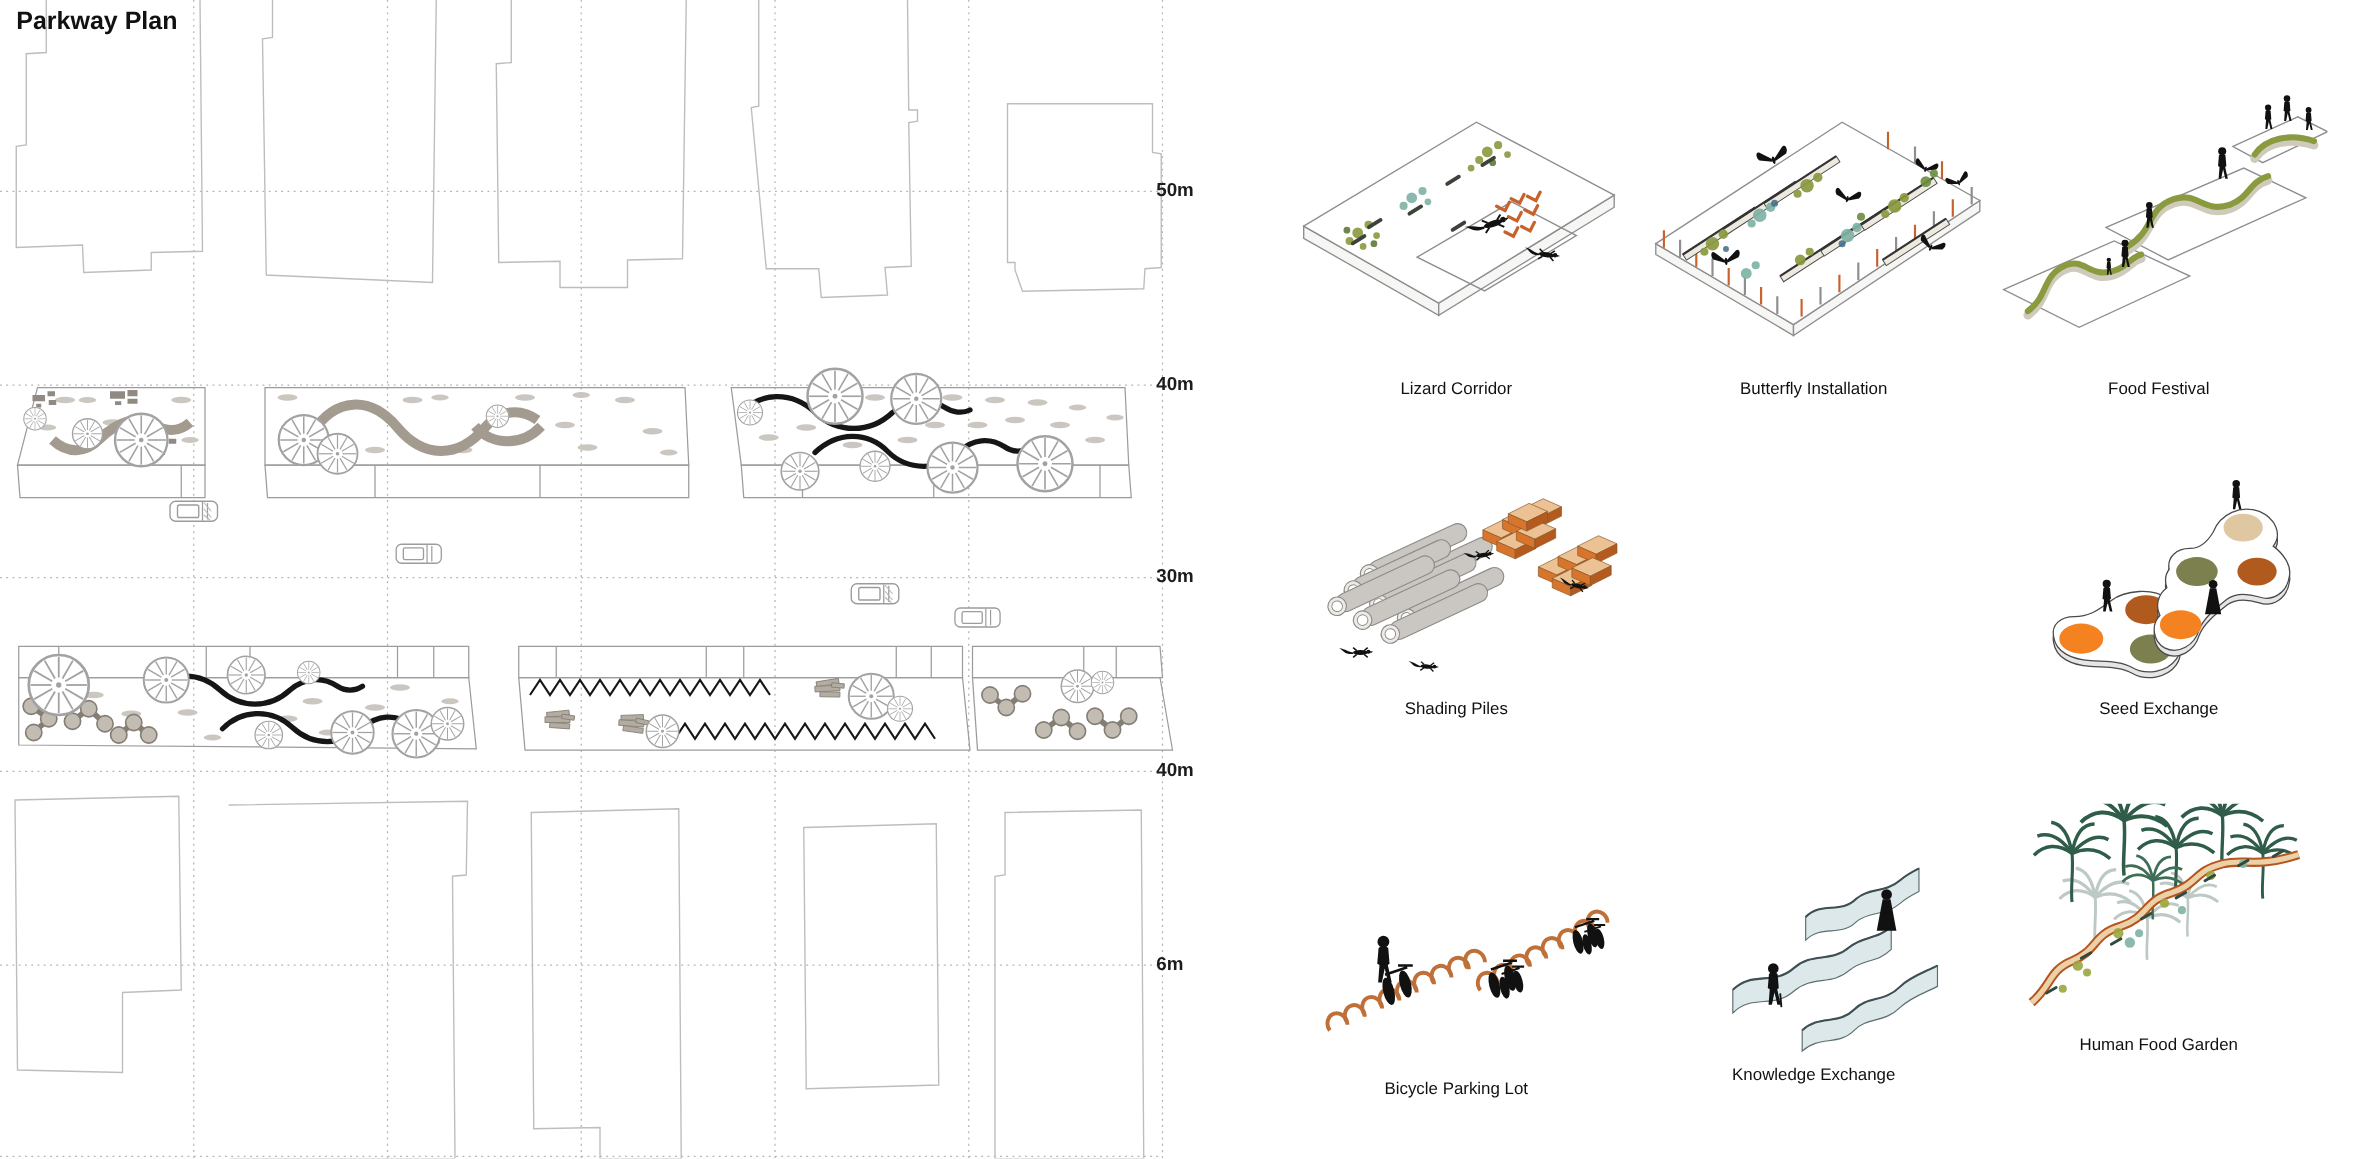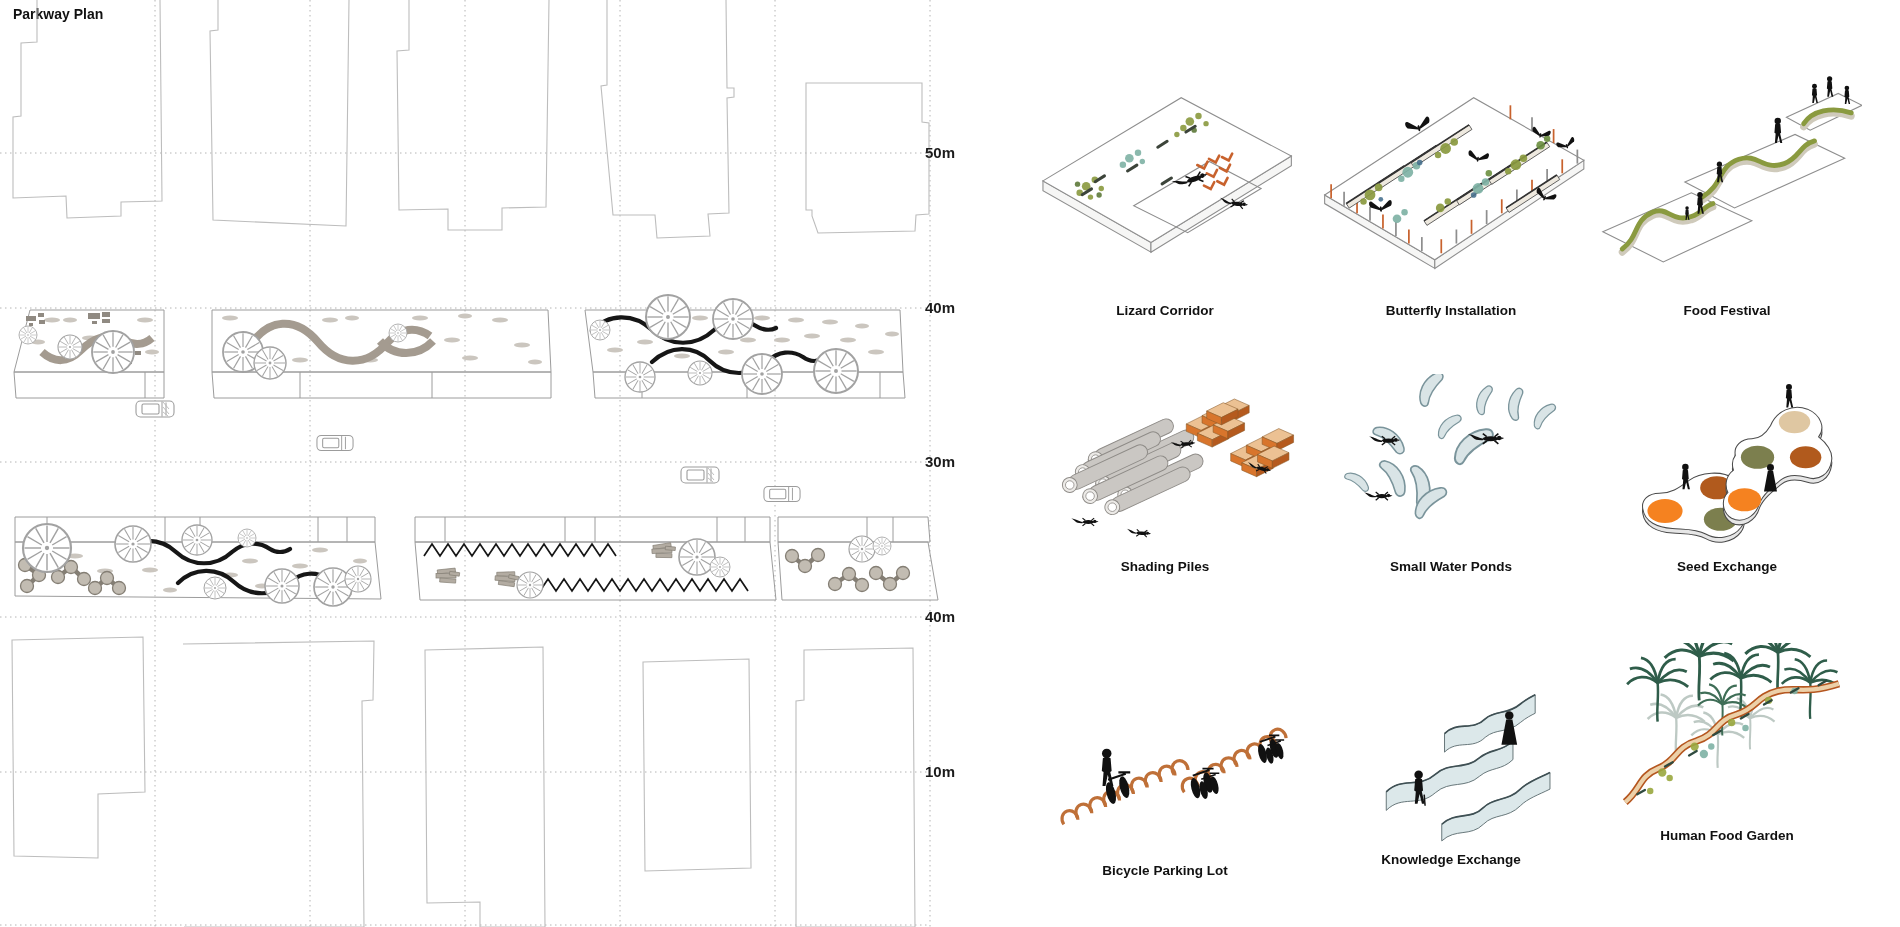--- a/index.html
+++ b/index.html
@@ -1,23 +1,23 @@
 <!DOCTYPE html>
 <html><head>
 <meta charset="utf-8">
 <style>
   html,body{margin:0;padding:0;background:#fff;}
   .stage{position:relative;width:1900px;height:927px;background:#fff;overflow:hidden;
          font-family:"Liberation Sans",sans-serif;color:#111;}
-  .title{position:absolute;left:13px;top:6px;font-size:14px;font-weight:700;}
+  .title{position:absolute;left:13px;top:6px;font-size:20px;font-weight:700;}
   .scale-label{position:absolute;left:925px;transform:translateY(-55%);
                font-size:15px;font-weight:700;color:#1c1c1c;}
   .card{position:absolute;width:270px;display:flex;flex-direction:column;align-items:center;}
   .card svg{display:block;}
-  .caption{font-size:13.5px;font-weight:700;color:#111;text-align:center;white-space:nowrap;}
+  .caption{font-size:13.5px;font-weight:400;color:#111;text-align:center;white-space:nowrap;}
   
   .grid{stroke:#b4b4b4;stroke-width:1;stroke-dasharray:1.5 3.5;fill:none;}
   .bld{stroke:#bdbdbd;stroke-width:1.1;fill:none;}
   .plot{stroke:#9c9c9c;stroke-width:1;fill:none;}
   .walk{stroke:#9c9c9c;stroke-width:1;fill:none;}
   .gp{stroke:#a49b90;stroke-width:8;fill:none;}
   .bw{stroke:#161616;stroke-width:4.2;fill:none;stroke-linecap:round;}
   .zz{stroke:#161616;stroke-width:1.7;fill:none;}
   .dot{fill:#cbc6bf;}
   .furn{fill:#908a82;}
@@ -365,21 +365,21 @@
         <use href="#tree" transform="translate(862,549) scale(1.3)"></use>
         <use href="#tree" transform="translate(882,546) scale(0.9)"></use>
       </g>
     </g>
   </svg>
 
   <div class="scale-label" style="top:153px">50m</div>
   <div class="scale-label" style="top:308px">40m</div>
   <div class="scale-label" style="top:462px">30m</div>
   <div class="scale-label" style="top:617px">40m</div>
-  <div class="scale-label" style="top:772px">10m</div>
+  <div class="scale-label" style="top:772px">6m</div>
 
   <div class="card" style="left:1030px;top:48px">
     <svg width="270" height="255" viewBox="0 0 250 200">
       <polygon class="slabside" points="12,105 112,162 112,171 12,114"></polygon>
       <polygon class="slabside" points="112,162 242,82 242,91 112,171"></polygon>
       <polygon class="slab" points="12,105 140,28 242,82 112,162"></polygon>
       <path class="plotline" d="M96,128 L166,87 L214,112 L146,153 Z"></path>
       <g>
         <g fill="#8a9a3f" opacity="0.9">
           <circle cx="52" cy="110" r="4"></circle>
@@ -588,43 +588,20 @@
       <g>
         <use href="#lizard" transform="translate(40,160) scale(1.05)"></use>
         <use href="#lizard" transform="translate(98,172) scale(0.95) rotate(5)"></use>
         <use href="#lizard" transform="translate(146,76) scale(0.95) rotate(-6)"></use>
         <use href="#lizard" transform="translate(228,102) scale(0.95) rotate(14)"></use>
       </g>
     </svg>
     <div class="caption">Shading Piles</div>
   </div>
 
-  <div class="card" style="left:1316px;top:374px">
-    <svg width="270" height="185" viewBox="0 0 250 200">
-      <g>
-        <use href="#pond" transform="translate(88,22) rotate(-25) scale(1.5)"></use>
-        <use href="#pond" transform="translate(150,35) rotate(-35) scale(1.2)"></use>
-        <use href="#pond" transform="translate(185,42) rotate(-45) scale(1.3)"></use>
-        <use href="#pond" transform="translate(213,48) rotate(-15) scale(1.2)"></use>
-        <use href="#pond" transform="translate(55,55) rotate(75) scale(1.5)"></use>
-        <use href="#pond" transform="translate(110,58) rotate(-10) scale(1.2)"></use>
-        <use href="#pond" transform="translate(128,78) rotate(-5) scale(1.9)"></use>
-        <use href="#pond" transform="translate(65,95) rotate(95) scale(1.6)"></use>
-        <use href="#pond" transform="translate(100,105) rotate(115) scale(1.7)"></use>
-        <use href="#pond" transform="translate(20,105) rotate(70) scale(1.1)"></use>
-        <use href="#pond" transform="translate(85,140) rotate(-8) scale(1.6)"></use>
-      </g>
-      <g>
-        <use href="#lizard" transform="translate(55,72) scale(1.2)"></use>
-        <use href="#lizard" transform="translate(165,70) scale(1.4)"></use>
-        <use href="#lizard" transform="translate(48,132) scale(1.1)"></use>
-      </g>
-    </svg>
-    <div class="caption">Small Water Ponds</div>
-  </div>
 
   <div class="card" style="left:1592px;top:374px">
     <svg width="270" height="185" viewBox="0 0 250 200">
       <g transform="translate(58,148)">
         <path transform="translate(0,5)" fill="#e6e6e6" stroke="#4a4a4a" stroke-width="1.1" d="M-24,-2 C-26,-12 -18,-19 -6,-19 C6,-19 14,-24 26,-33 C38,-42 62,-44 74,-35 C84,-27 86,-16 80,-8 C86,-1 88,10 82,18 C74,29 56,32 44,25 C34,19 20,20 8,19 C-8,18 -22,12 -24,-2 Z"></path>
         <path fill="#fff" stroke="#4a4a4a" stroke-width="1.1" d="M-24,-2 C-26,-12 -18,-19 -6,-19 C6,-19 14,-24 26,-33 C38,-42 62,-44 74,-35 C84,-27 86,-16 80,-8 C86,-1 88,10 82,18 C74,29 56,32 44,25 C34,19 20,20 8,19 C-8,18 -22,12 -24,-2 Z"></path>
         <ellipse cx="0" cy="0" rx="19" ry="13" fill="#f58220"></ellipse>
         <ellipse cx="56" cy="-25" rx="18" ry="12.5" fill="#b15a1d"></ellipse>
         <ellipse cx="60" cy="9" rx="18" ry="12.5" fill="#7c7f4e"></ellipse>
       </g>

